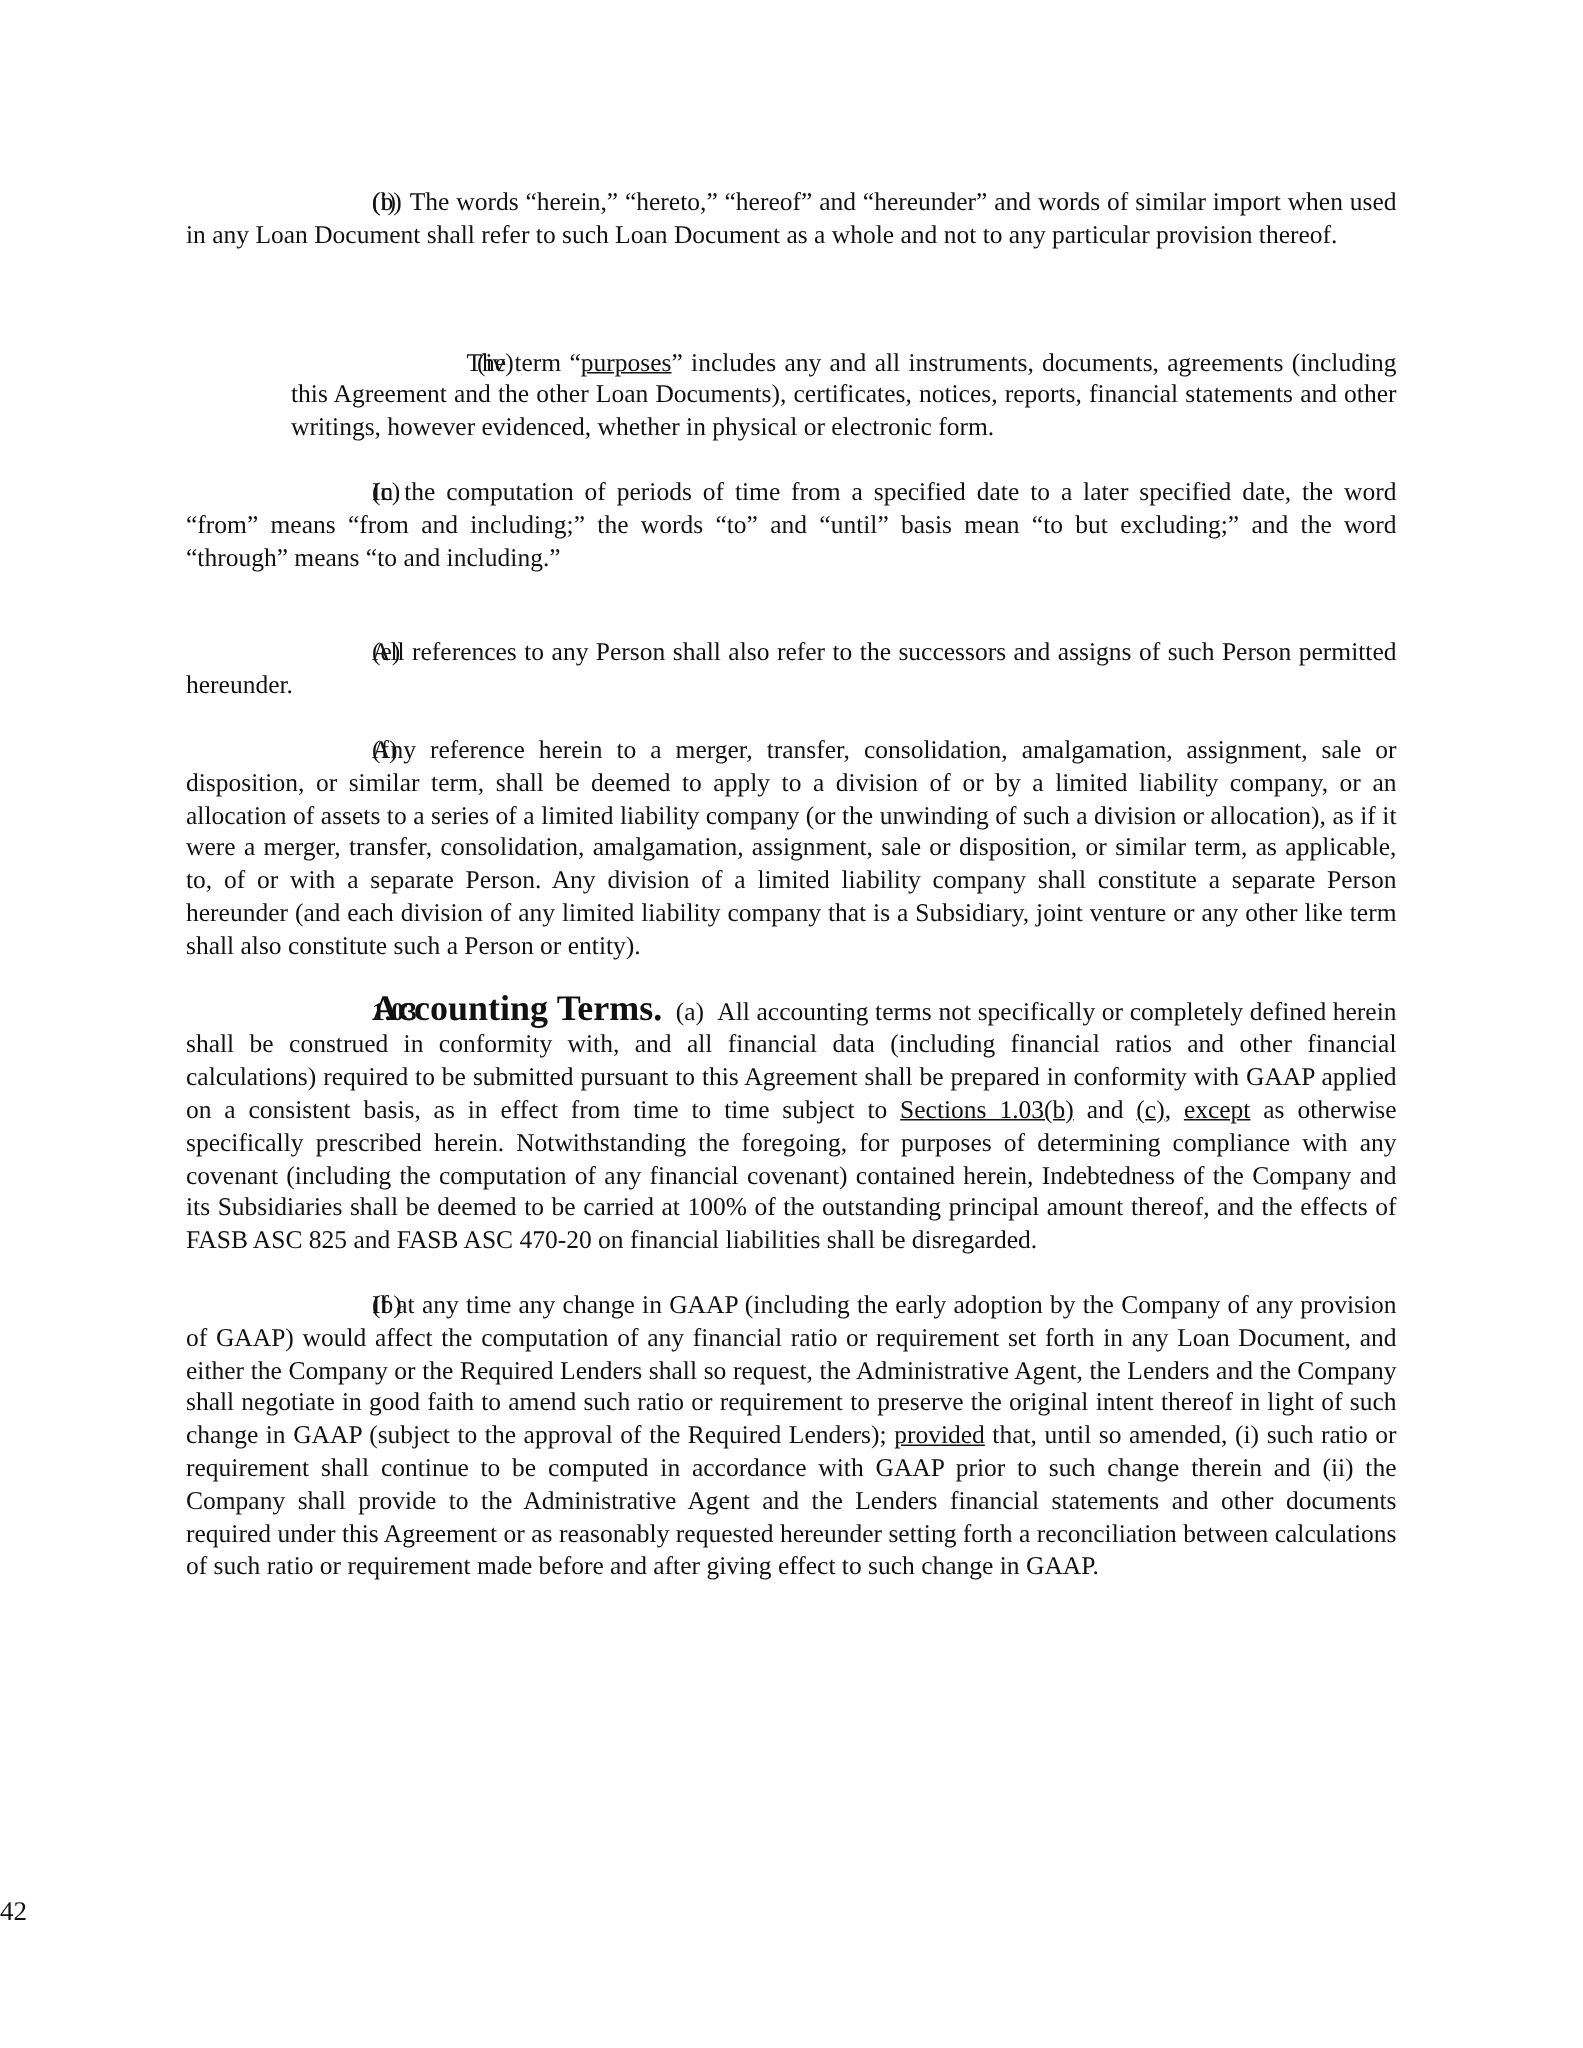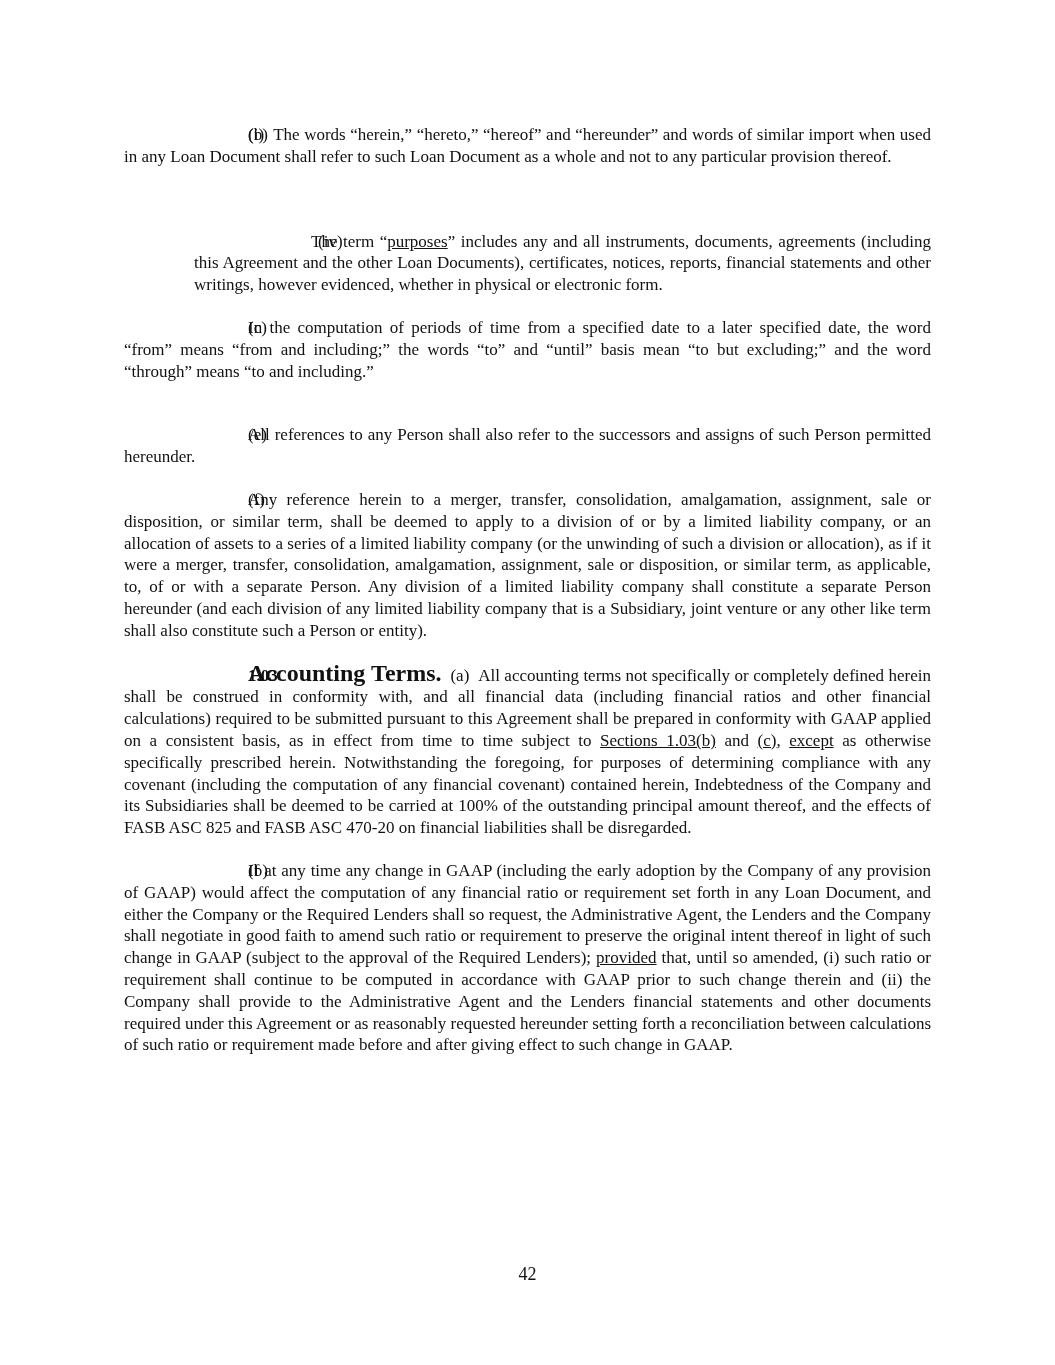--- a/index.html
+++ b/index.html
@@ -6,21 +6,21 @@
   body { width:1055px; height:1365px; position:relative; overflow:hidden;
          font-family:"Liberation Serif", serif; color:#111; font-size:17px; }
   .page { position:absolute; left:124px; top:124px; width:807px; }
   .p { line-height:21.8px; text-align:justify; margin:0; }
   .p .lbl { display:inline-block; }
   .ind1 { text-indent:62px; }
   .sub { margin-left:70px; text-indent:62px; }
   .u { text-decoration:underline; }
   .sec-num { font-weight:bold; }
   .sec-title { font-weight:bold; font-size:24px; }
-  .pagenum { position:absolute; top:1264px; left:0; width:1055px; text-align:center; font-size:18px; }
+  .pagenum { position:absolute; top:1264px; left:0; width:1055px; text-align:left; font-size:18px; }
   .gap { height:21px; }
 </style>
 </head>
 <body>
 
 <div class="page">
 
   <p class="p ind1">
     <span class="lbl" style="width:62px">(b)</span><span>(i)</span>&nbsp;&nbsp;<span>The words “herein,” “hereto,” “hereof” and “hereunder” and words of similar import when used in any Loan Document shall refer to such Loan Document as a whole and not to any particular provision thereof.</span>
   </p>

